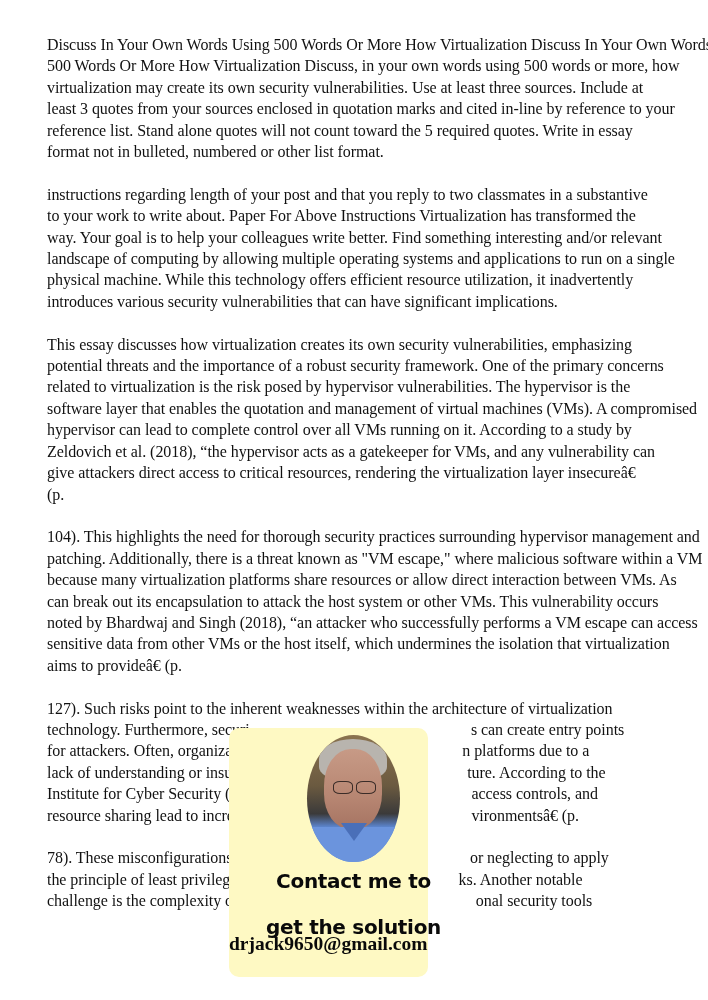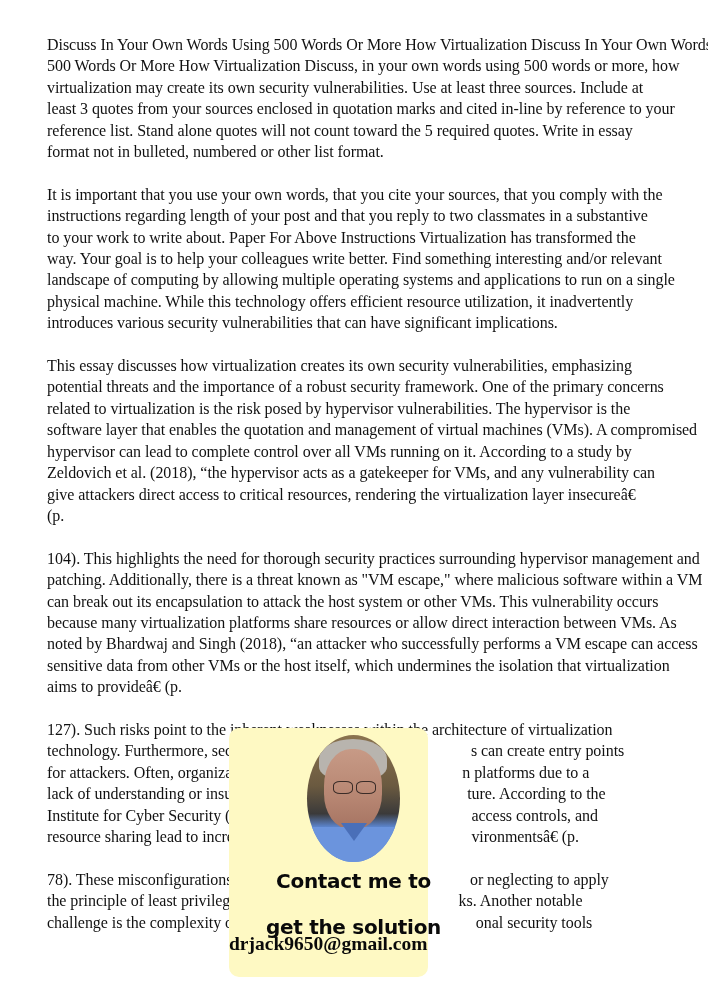--- a/index.html
+++ b/index.html
@@ -127,43 +127,42 @@
 <div class="page">
   <div class="para">
     <span class="line">Discuss In Your Own Words Using 500 Words Or More How Virtualization Discuss In Your Own Words Using</span>
     <span class="line">500 Words Or More How Virtualization Discuss, in your own words using 500 words or more, how</span>
     <span class="line">virtualization may create its own security vulnerabilities. Use at least three sources. Include at</span>
     <span class="line">least 3 quotes from your sources enclosed in quotation marks and cited in-line by reference to your</span>
     <span class="line">reference list. Stand alone quotes will not count toward the 5 required quotes. Write in essay</span>
     <span class="line">format not in bulleted, numbered or other list format.</span>
   </div>
   <div class="para">
-    <span class="line">It is important that you use your own words, that you cite your sources, that you comply with the</span>
     <span class="line">instructions regarding length of your post and that you reply to two classmates in a substantive</span>
     <span class="line">to your work to write about. Paper For Above Instructions Virtualization has transformed the</span>
     <span class="line">way. Your goal is to help your colleagues write better. Find something interesting and/or relevant</span>
     <span class="line">landscape of computing by allowing multiple operating systems and applications to run on a single</span>
     <span class="line">physical machine. While this technology offers efficient resource utilization, it inadvertently</span>
     <span class="line">introduces various security vulnerabilities that can have significant implications.</span>
   </div>
   <div class="para">
     <span class="line">This essay discusses how virtualization creates its own security vulnerabilities, emphasizing</span>
     <span class="line">potential threats and the importance of a robust security framework. One of the primary concerns</span>
     <span class="line">related to virtualization is the risk posed by hypervisor vulnerabilities. The hypervisor is the</span>
     <span class="line">software layer that enables the quotation and management of virtual machines (VMs). A compromised</span>
     <span class="line">hypervisor can lead to complete control over all VMs running on it. According to a study by</span>
     <span class="line">Zeldovich et al. (2018), “the hypervisor acts as a gatekeeper for VMs, and any vulnerability can</span>
     <span class="line">give attackers direct access to critical resources, rendering the virtualization layer insecureâ€</span>
     <span class="line">(p.</span>
   </div>
   <div class="para">
     <span class="line">104). This highlights the need for thorough security practices surrounding hypervisor management and</span>
     <span class="line">patching. Additionally, there is a threat known as "VM escape," where malicious software within a VM</span>
+    <span class="line">because many virtualization platforms share resources or allow direct interaction between VMs. As</span>
     <span class="line">can break out its encapsulation to attack the host system or other VMs. This vulnerability occurs</span>
-    <span class="line">because many virtualization platforms share resources or allow direct interaction between VMs. As</span>
     <span class="line">noted by Bhardwaj and Singh (2018), “an attacker who successfully performs a VM escape can access</span>
     <span class="line">sensitive data from other VMs or the host itself, which undermines the isolation that virtualization</span>
     <span class="line">aims to provideâ€ (p.</span>
   </div>
   <div class="para">
     <span class="line">127). Such risks point to the inherent weaknesses within the architecture of virtualization</span>
     <span class="line" style="white-space:pre">technology. Furthermore, securi                                                        s can create entry points</span>
     <span class="line" style="white-space:pre">for attackers. Often, organizatio                                                      n platforms due to a</span>
     <span class="line" style="white-space:pre">lack of understanding or insuffic                                                      ture. According to the</span>
     <span class="line" style="white-space:pre">Institute for Cyber Security (202                                                       access controls, and</span>

